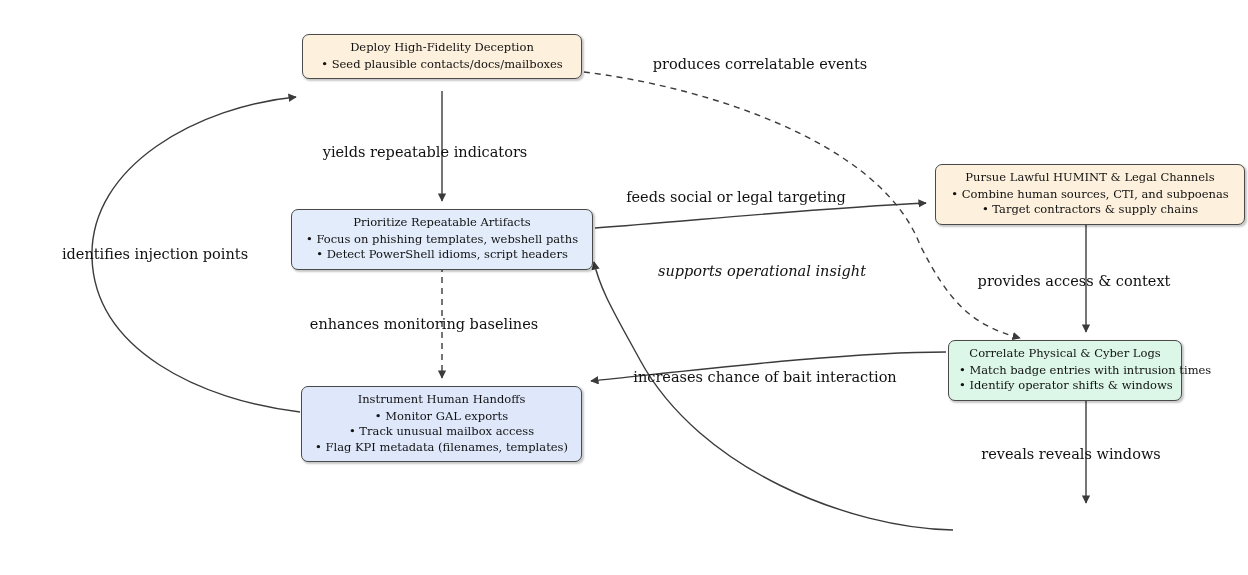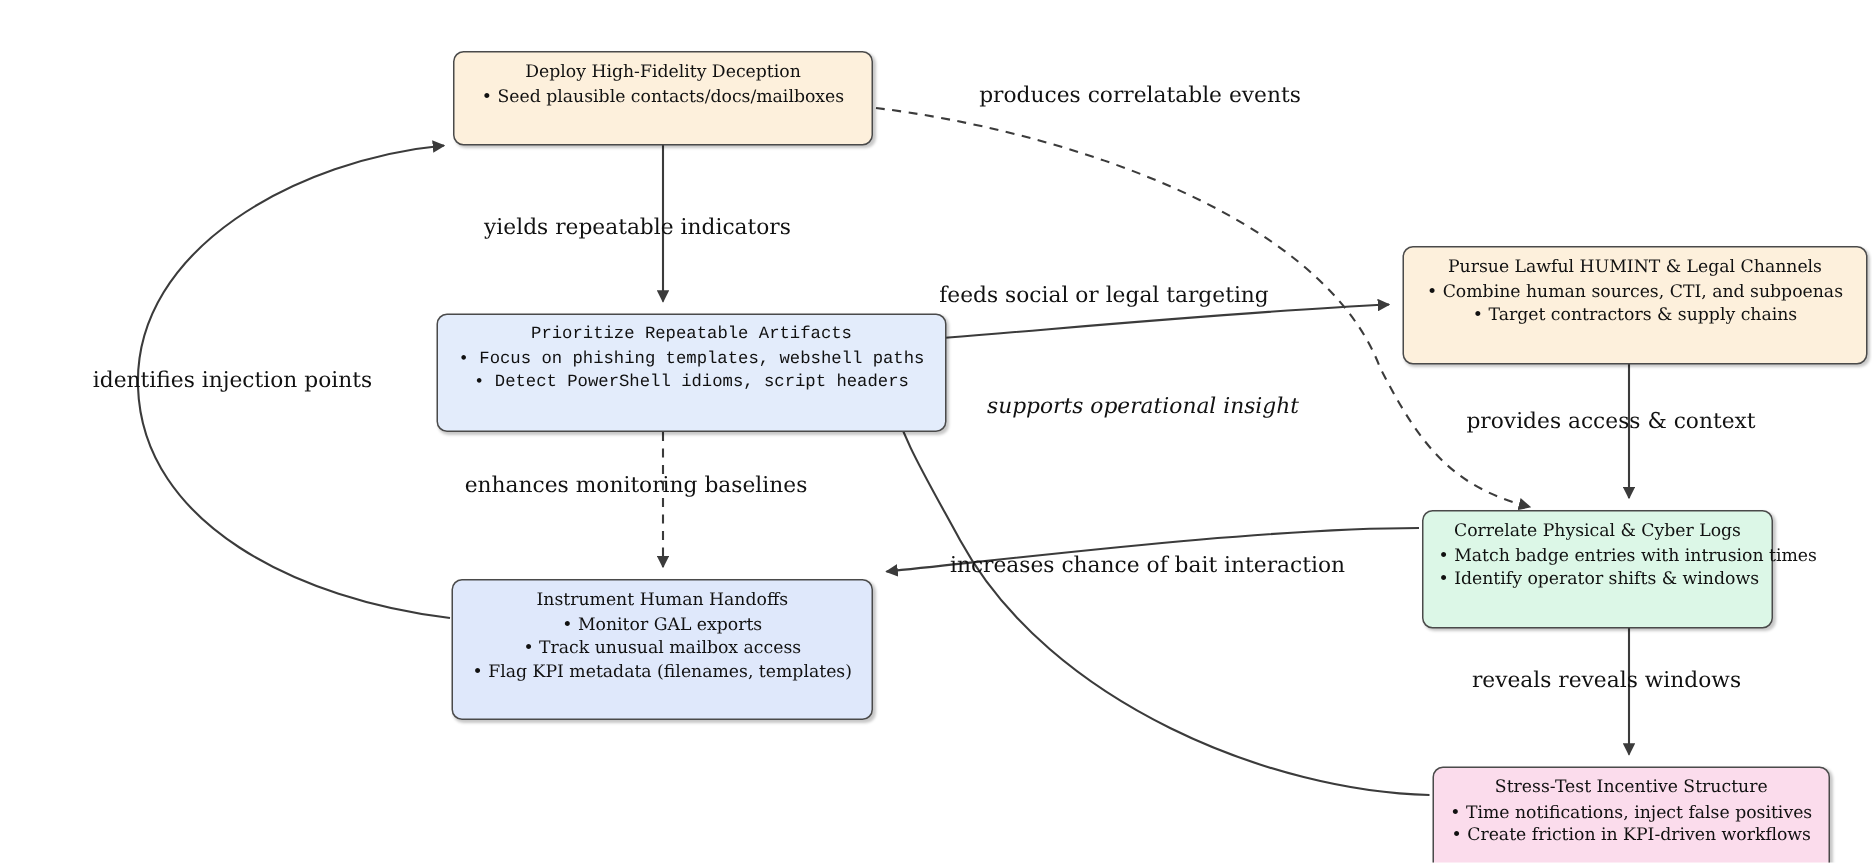--- a/index.html
+++ b/index.html
@@ -25,21 +25,21 @@
     width: 1248px;
     height: 575px;
     overflow: visible;
   }
   .node {
     position: absolute;
     box-sizing: border-box;
     border: 1px solid #4a4a4a;
     border-radius: 7px;
     text-align: center;
-    padding: 5px 10px 24px 10px;
+    padding: 5px 10px 6px 10px;
     font-size: 11.5px;
     line-height: 15.5px;
     color: #111111;
     box-shadow: 1.5px 1.5px 2px rgba(0,0,0,0.22);
   }
   .node .title {
     font-size: 11.5px;
     margin-bottom: 1px;
     white-space: nowrap;
   }
@@ -98,21 +98,21 @@
     <path d="M 953 530 C 850 528, 700 470, 640 360 C 616 316, 600 290, 594 262" fill="none" stroke="#3b3b3b" stroke-width="1.4" marker-end="url(#arrow)"></path>
 
     <path d="M 300 412 C 200 400, 95 350, 92 258 C 89 165, 200 106, 296 97" fill="none" stroke="#3b3b3b" stroke-width="1.4" marker-end="url(#arrow)"></path>
   </svg>
 
   <div class="node" style="left:302px; top:34px; width:280px; background:#fdf0dc;">
     <div class="title">Deploy High-Fidelity Deception</div>
     <div class="bullet">• Seed plausible contacts/docs/mailboxes</div>
   </div>
 
-  <div class="node" style="left:291px; top:209px; width:340px; background:#e3ecfb;font-family:Liberation Mono, monospace;">
+  <div class="node" style="left:291px; top:209px; width:302px; background:#e3ecfb;">
     <div class="title">Prioritize Repeatable Artifacts</div>
     <div class="bullet">• Focus on phishing templates, webshell paths</div>
     <div class="bullet">• Detect PowerShell idioms, script headers</div>
   </div>
 
   <div class="node" style="left:301px; top:386px; width:281px; background:#dfe8fb;">
     <div class="title">Instrument Human Handoffs</div>
     <div class="bullet">• Monitor GAL exports</div>
     <div class="bullet">• Track unusual mailbox access</div>
     <div class="bullet">• Flag KPI metadata (filenames, templates)</div>
@@ -123,25 +123,20 @@
     <div class="bullet">• Combine human sources, CTI, and subpoenas</div>
     <div class="bullet">• Target contractors &amp; supply chains</div>
   </div>
 
   <div class="node" style="left:948px; top:340px; width:234px; background:#dcf7e7;">
     <div class="title">Correlate Physical &amp; Cyber Logs</div>
     <div class="bullet">• Match badge entries with intrusion times</div>
     <div class="bullet">• Identify operator shifts &amp; windows</div>
   </div>
 
-  <div class="node" style="left:955px; top:511px; width:265px; background:#fbdcec;">
-    <div class="title">Stress-Test Incentive Structure</div>
-    <div class="bullet">• Time notifications, inject false positives</div>
-    <div class="bullet">• Create friction in KPI-driven workflows</div>
-  </div>
 
   <div class="edge-label" style="left:425px; top:152px;">yields repeatable indicators</div>
   <div class="edge-label" style="left:424px; top:324px;">enhances monitoring baselines</div>
   <div class="edge-label" style="left:760px; top:64px;">produces correlatable events</div>
   <div class="edge-label" style="left:736px; top:197px;">feeds social or legal targeting</div>
   <div class="edge-label" style="left:762px; top:271px;font-style:italic;">supports operational insight</div>
   <div class="edge-label" style="left:1074px; top:281px;">provides access &amp; context</div>
   <div class="edge-label" style="left:1071px; top:454px;">reveals reveals windows</div>
   <div class="edge-label" style="left:765px; top:377px;">increases chance of bait interaction</div>
   <div class="edge-label" style="left:155px; top:254px;text-align:center;">identifies injection points</div>

